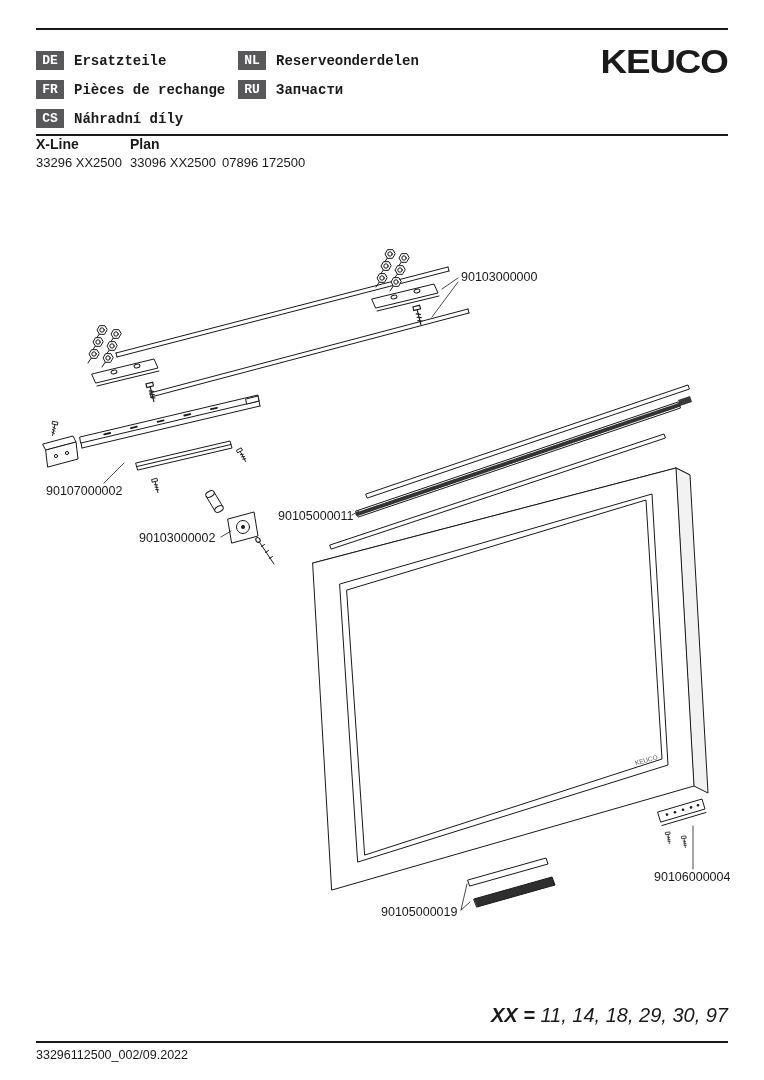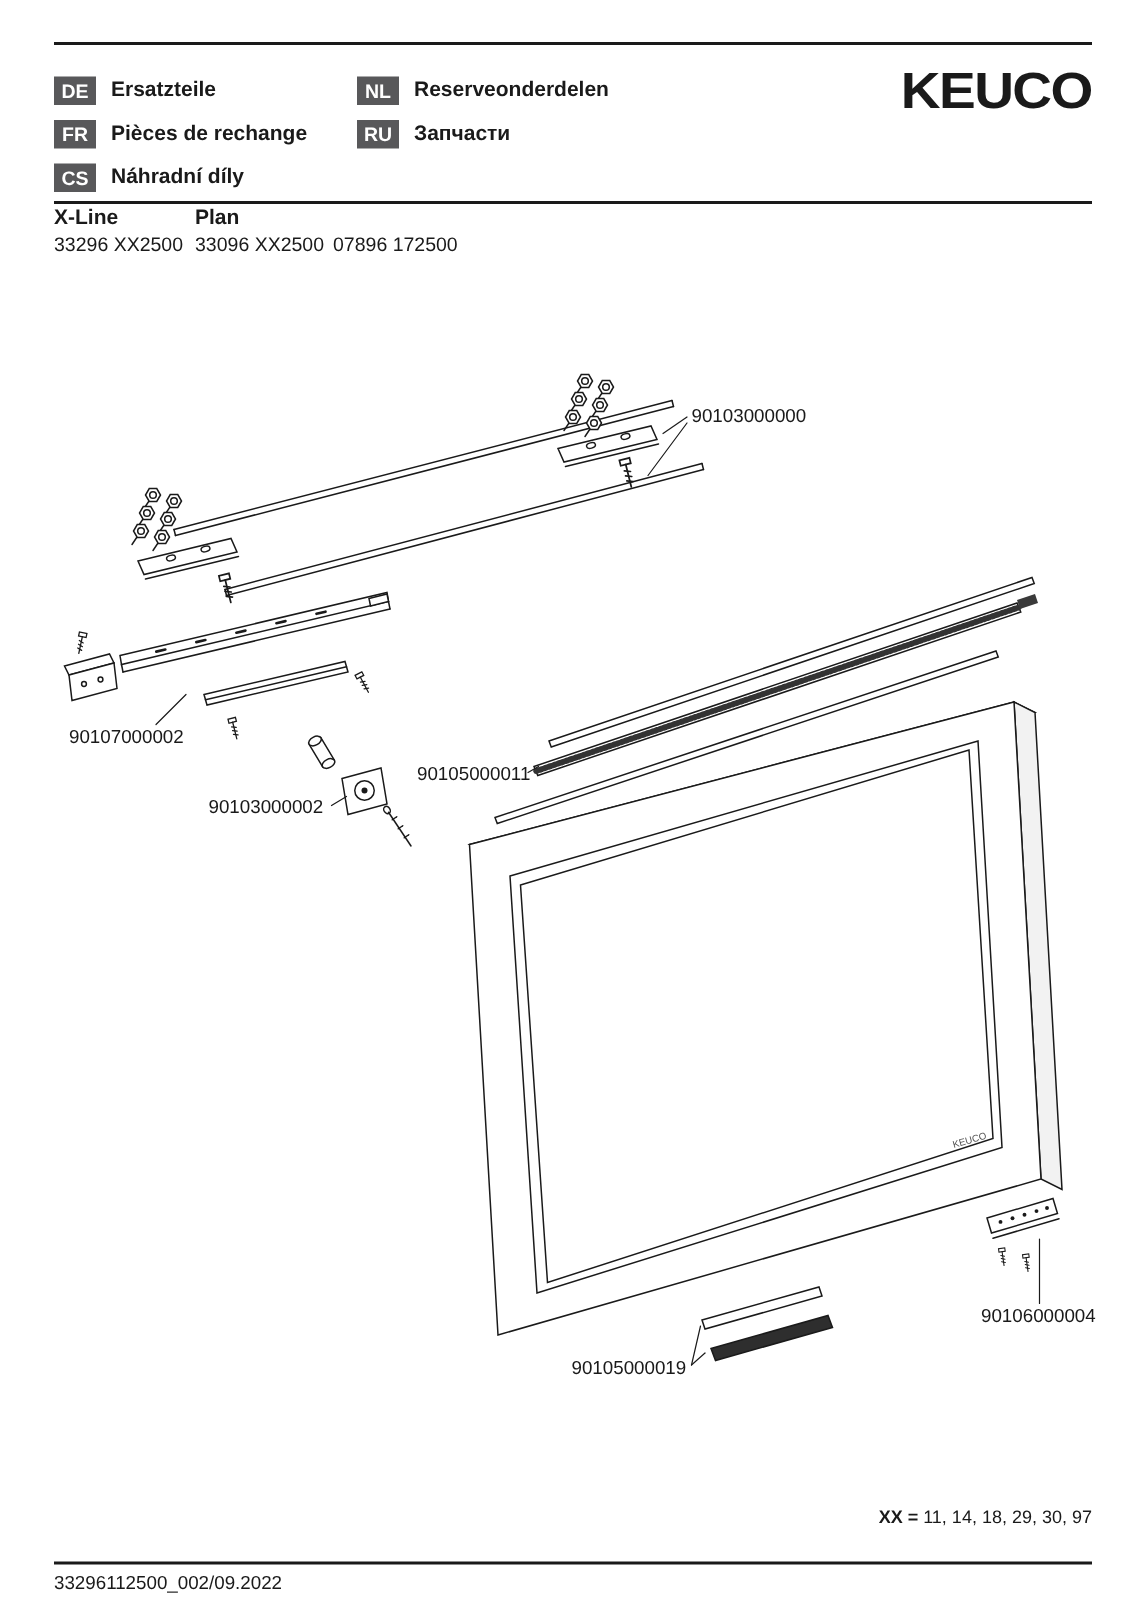--- a/index.html
+++ b/index.html
@@ -3,32 +3,32 @@
 <meta charset="utf-8">
 <style>
   * { margin:0; padding:0; box-sizing:border-box; }
   body { background:#e9e9e9; font-family:"Liberation Sans", sans-serif; }
   .page { position:relative; width:764px; height:1080px; background:#ffffff; margin:0 auto; overflow:hidden; color:#1a1a1a; }
   .rule { position:absolute; left:36px; right:36px; background:#1a1a1a; }
   .rule-top { top:28px; height:2px; }
   .rule-mid { top:134px; height:1.5px; }
   .rule-bottom { top:1041px; height:1.5px; }
   .lang-grid { position:absolute; left:36px; top:46px; display:grid; grid-auto-flow:column; grid-template-rows:repeat(3,29px); grid-template-columns:202px 200px 180px; align-items:center; }
-  .lang-item { display:flex; align-items:flex-start; gap:10px; }
+  .lang-item { display:flex; align-items:center; gap:10px;font-family:Liberation Mono, monospace; }
   .lang-code { width:28px; height:19px; background:#58585a; color:#fff; font-size:13px; font-weight:bold; display:flex; align-items:center; justify-content:center; flex:0 0 28px; }
   .lang-label { font-size:14px; font-weight:bold; white-space:nowrap; }
   .brand { position:absolute; right:36px; top:42px; font-size:34px; font-weight:bold; letter-spacing:-1px; transform:scaleX(1.08); transform-origin:right center; }
   .product { position:absolute; left:36px; top:136px; display:flex; }
   .product-col1 { width:94px; }
   .product-col2 { width:92px; }
   .product-name { font-size:14px; font-weight:bold; min-height:17px; }
   .product-code { font-size:13px; margin-top:2px; white-space:nowrap; }
   .diagram-svg { position:absolute; left:0; top:0; }
   svg text { font-family:"Liberation Sans", sans-serif; }
-  .footnote { position:absolute; right:36px; top:1004px; font-size:12px; }
+  .footnote { position:absolute; right:36px; top:1004px; font-size:20px;font-style:italic; }
   .footnote .xx { font-weight:bold; }
   .footer-text { position:absolute; left:36px; top:1048px; font-size:12.5px; }
 </style>
 </head>
 <body>
 
 <div class="page">
 
   <div class="rule rule-top"></div>
 

